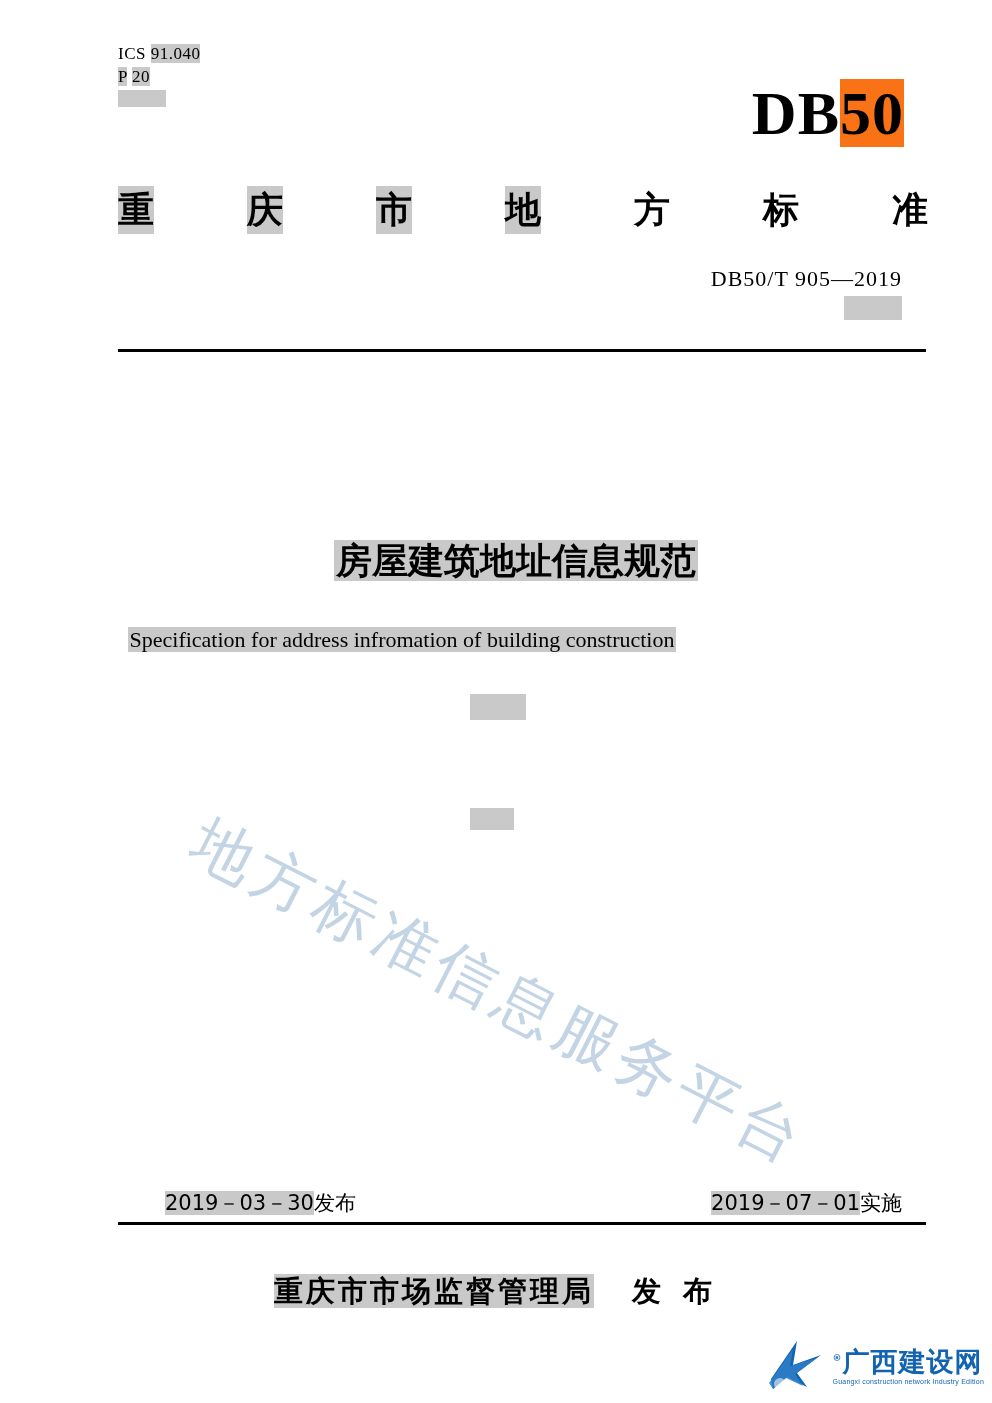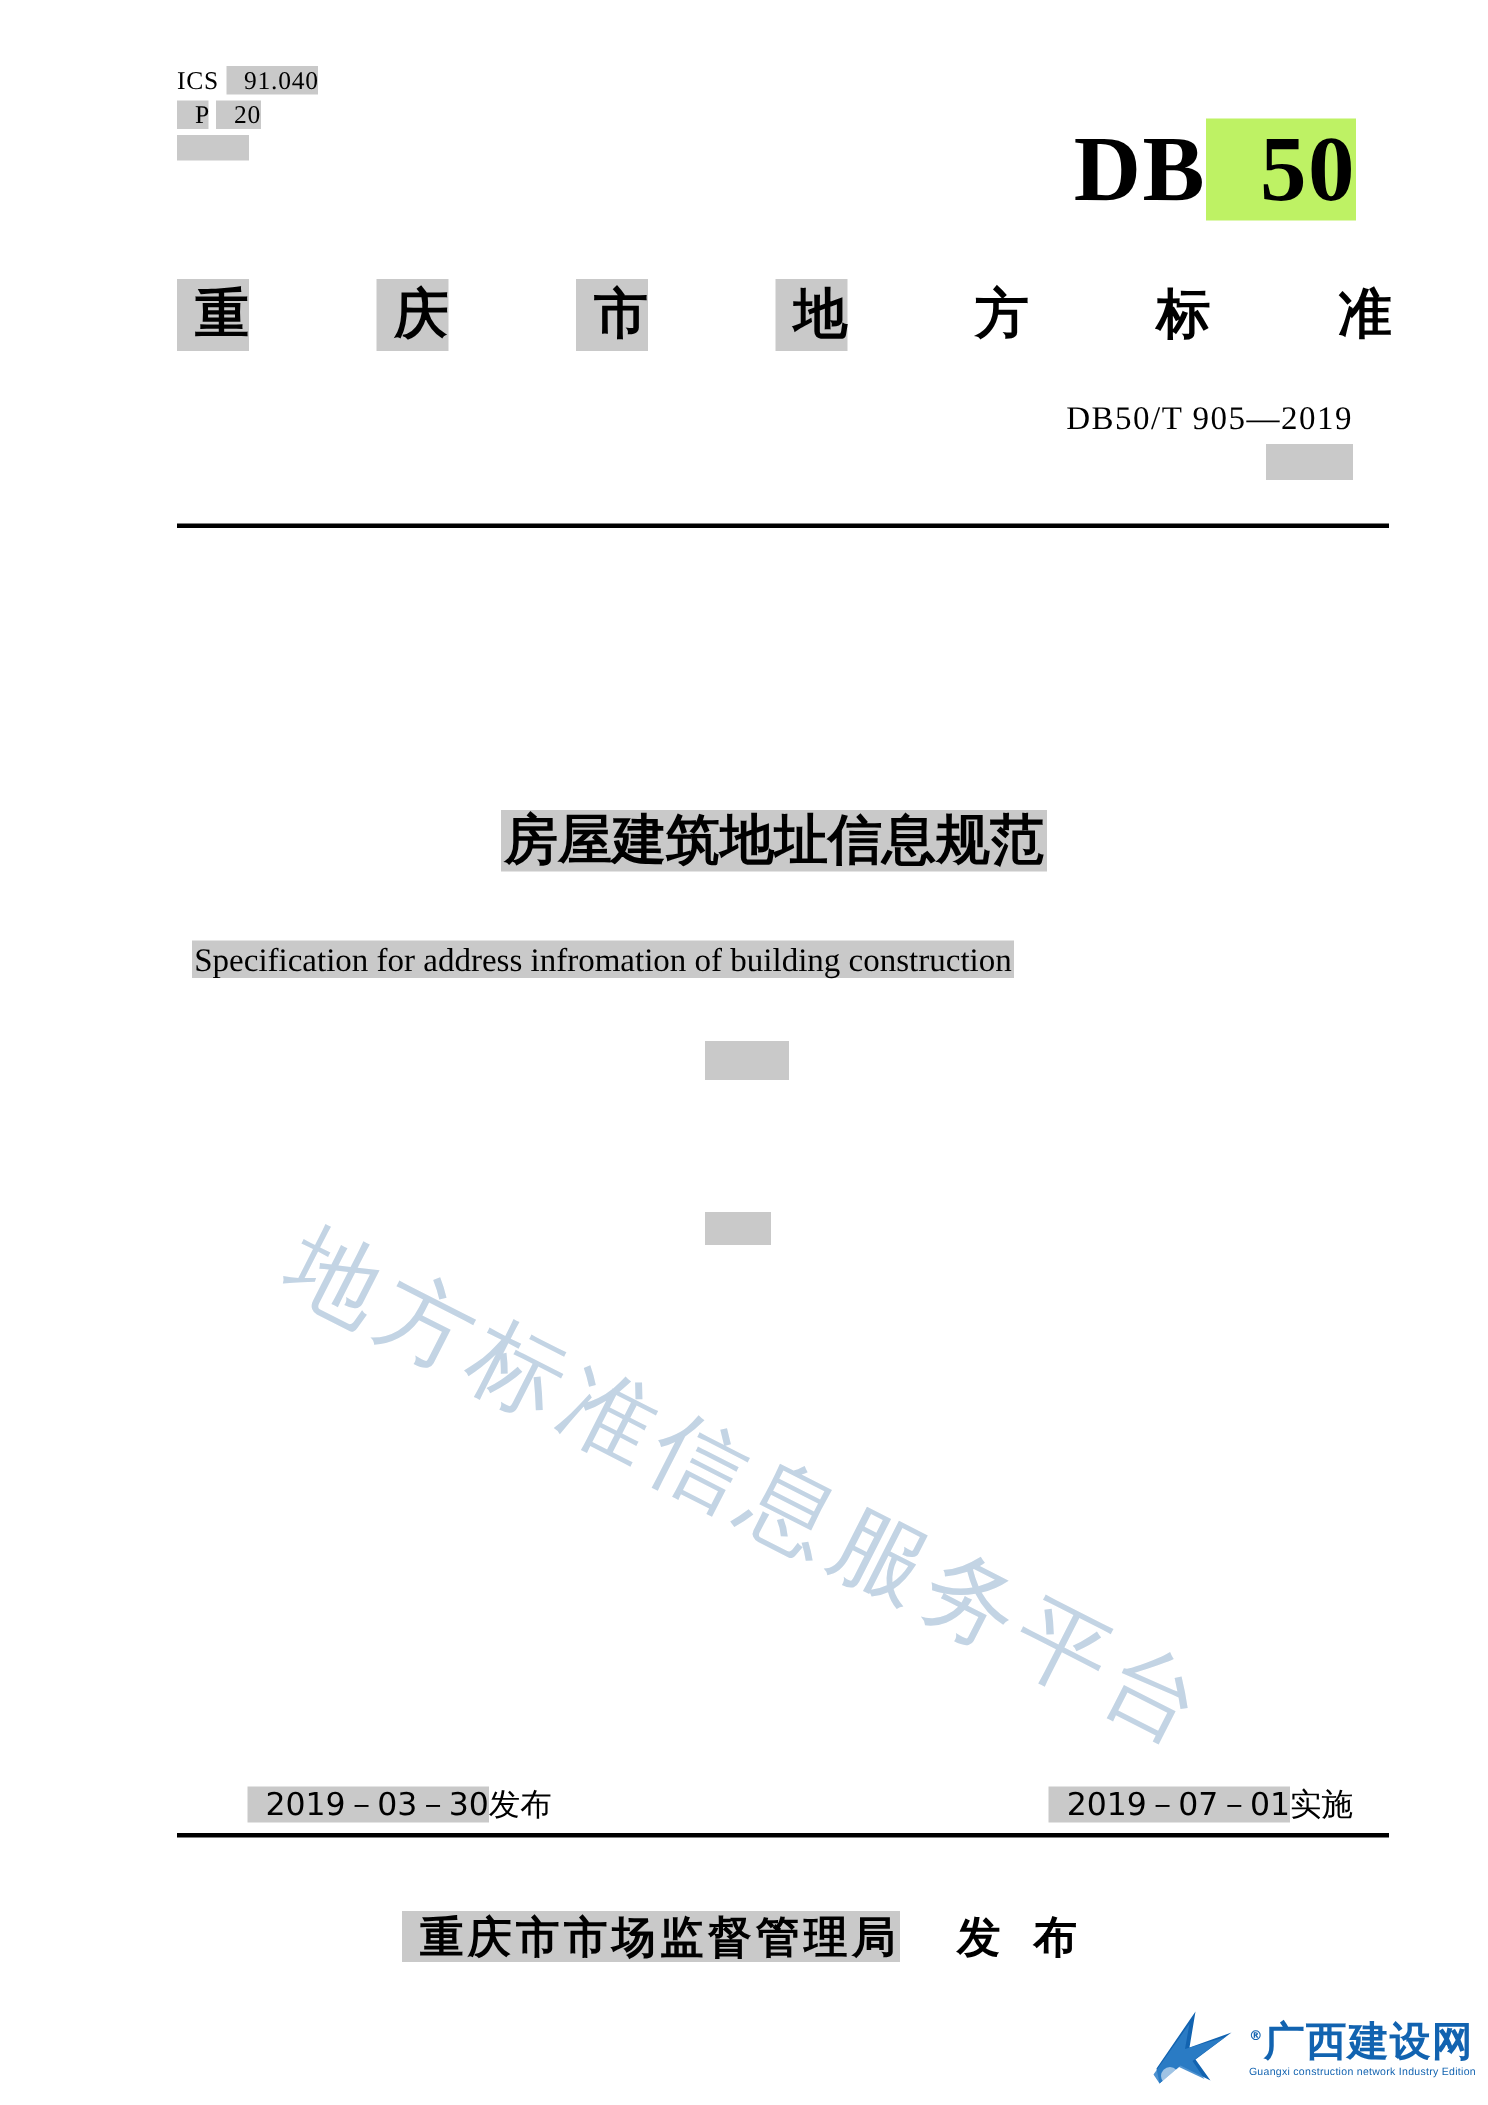--- a/index.html
+++ b/index.html
@@ -15,21 +15,20 @@
     position: relative;
     width: 992px;
     height: 1403px;
     overflow: hidden;
     background: #ffffff;
   }
 
   
   .hl {
     background: #c9c9c9;
-    padding-left: 12px;
   }
 
   
   .ics-block {
     position: absolute;
     left: 118px;
     top: 42px;
     font-family: "Liberation Serif", serif;
     font-size: 17px;
     line-height: 23px;
@@ -47,21 +46,21 @@
   .db50 {
     position: absolute;
     right: 88px;
     top: 82px;
     font-family: "Liberation Serif", serif;
     font-weight: bold;
     font-size: 62px;
     line-height: 62px;
     letter-spacing: 1px;
   }
-  .db50 .gray { background: #bef264; padding-left: 36px; }
+  .db50 .gray { background: #f97316; }
 
   .std-title {
     position: absolute;
     left: 118px;
     top: 186px;
     width: 810px;
     font-family: "DejaVu Sans", sans-serif;
     font-weight: bold;
     font-size: 36px;
     line-height: 48px;

